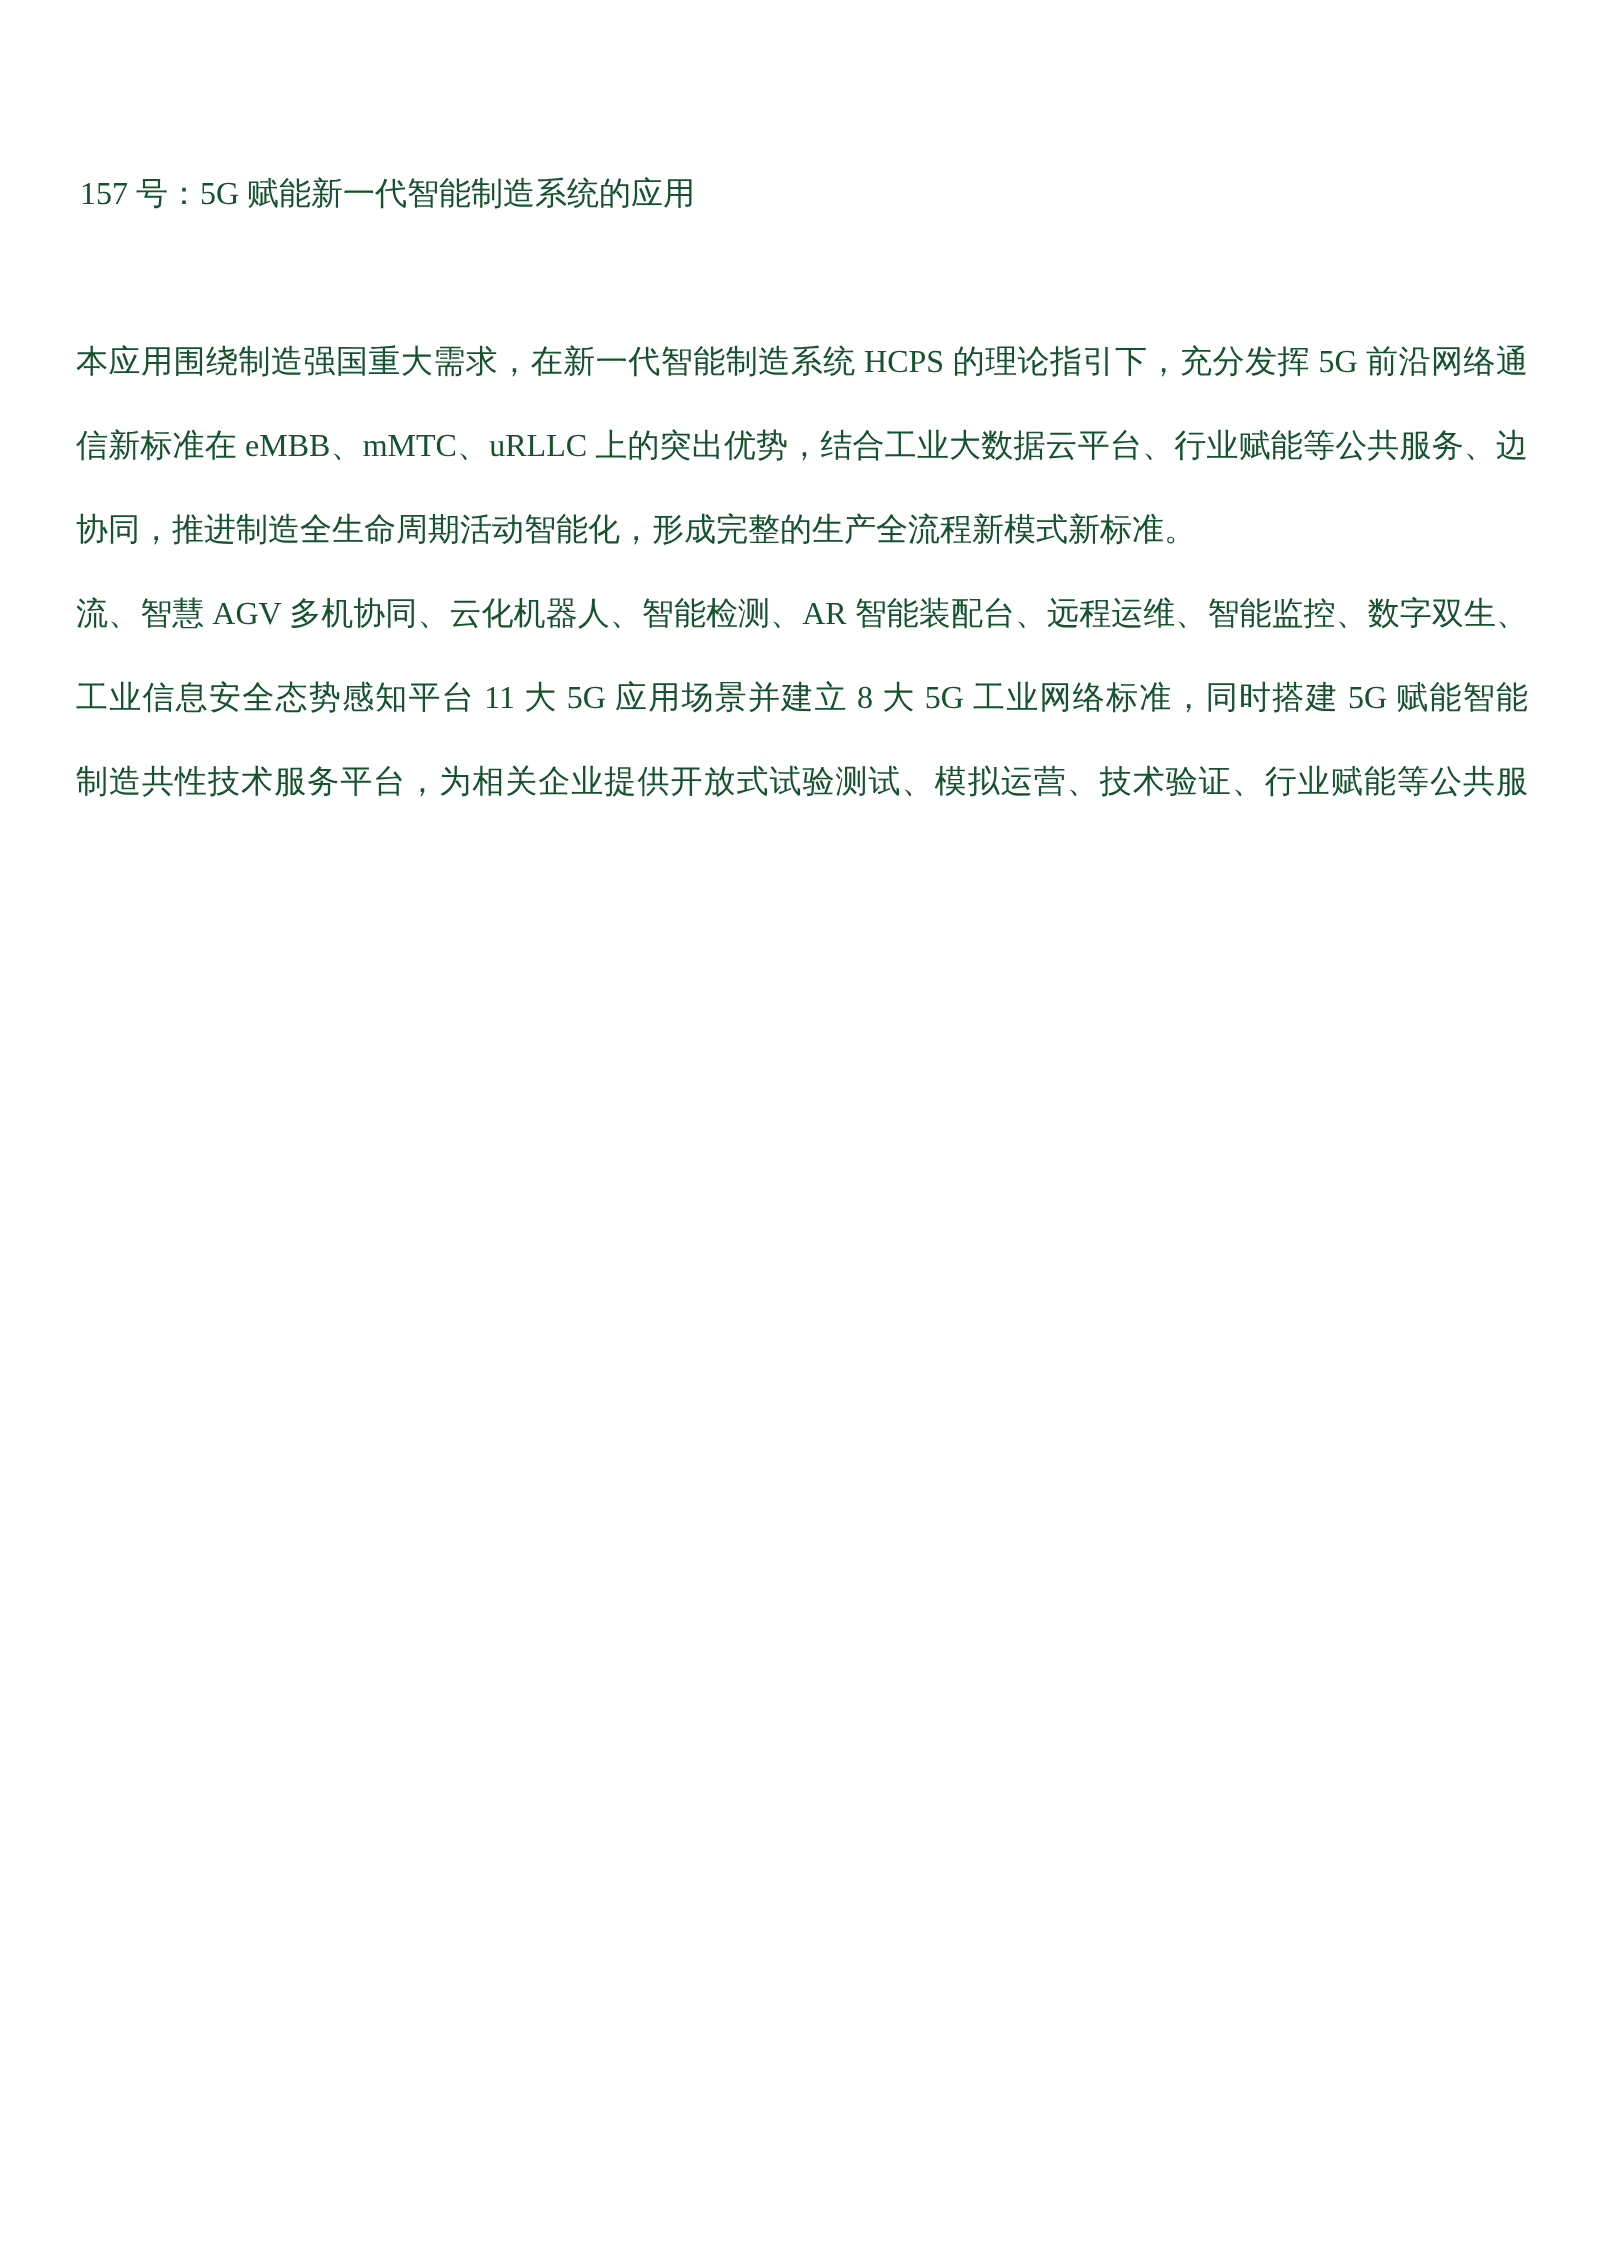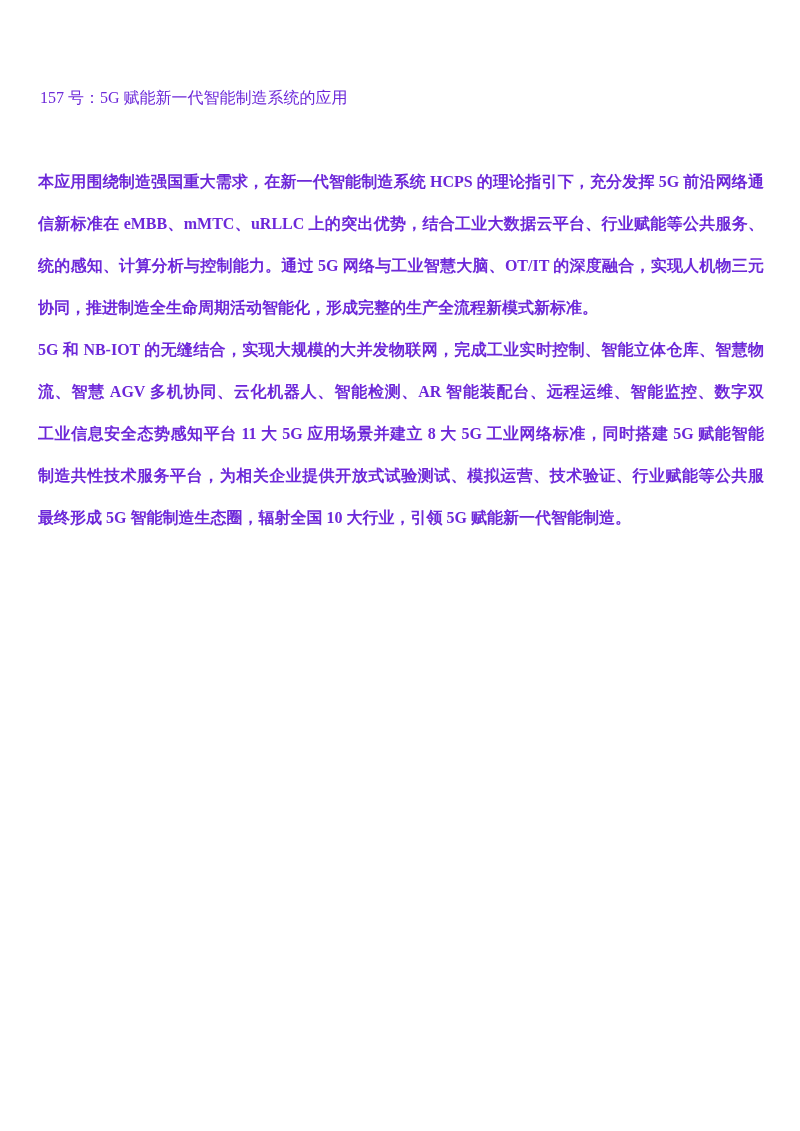--- a/index.html
+++ b/index.html
@@ -33,35 +33,31 @@
     top: 161px;
     width: 726px;
   }
   .text-line {
     height: 42px;
     line-height: 42px;
     font-size: 16px;
     text-align: justify;
     text-align-last: justify;
     overflow: hidden;
-    font-weight: bold;
   }
   .text-line.para-end {
     text-align-last: left;
   }
 </style>
 </head>
 <body>
 
-<div class="page" style="background: rgb(255, 255, 255); color: #6d28d9;">
+<div class="page" style="background: rgb(255, 255, 255); color: #14532d;">
   <h1 class="doc-title">157 号：5G 赋能新一代智能制造系统的应用</h1>
   <div class="doc-body">
     <div class="text-line">本应用围绕制造强国重大需求，在新一代智能制造系统 HCPS 的理论指引下，充分发挥 5G 前沿网络通</div>
     <div class="text-line">信新标准在 eMBB、mMTC、uRLLC 上的突出优势，结合工业大数据云平台、行业赋能等公共服务、边</div>
-    <div class="text-line">统的感知、计算分析与控制能力。通过 5G 网络与工业智慧大脑、OT/IT 的深度融合，实现人机物三元</div>
     <div class="text-line para-end">协同，推进制造全生命周期活动智能化，形成完整的生产全流程新模式新标准。</div>
-    <div class="text-line">5G 和 NB-IOT 的无缝结合，实现大规模的大并发物联网，完成工业实时控制、智能立体仓库、智慧物</div>
     <div class="text-line">流、智慧 AGV 多机协同、云化机器人、智能检测、AR 智能装配台、远程运维、智能监控、数字双生、</div>
     <div class="text-line">工业信息安全态势感知平台 11 大 5G 应用场景并建立 8 大 5G 工业网络标准，同时搭建 5G 赋能智能</div>
     <div class="text-line">制造共性技术服务平台，为相关企业提供开放式试验测试、模拟运营、技术验证、行业赋能等公共服务，</div>
-    <div class="text-line para-end">最终形成 5G 智能制造生态圈，辐射全国 10 大行业，引领 5G 赋能新一代智能制造。</div>
   </div>
 </div>
 
 </body></html>

